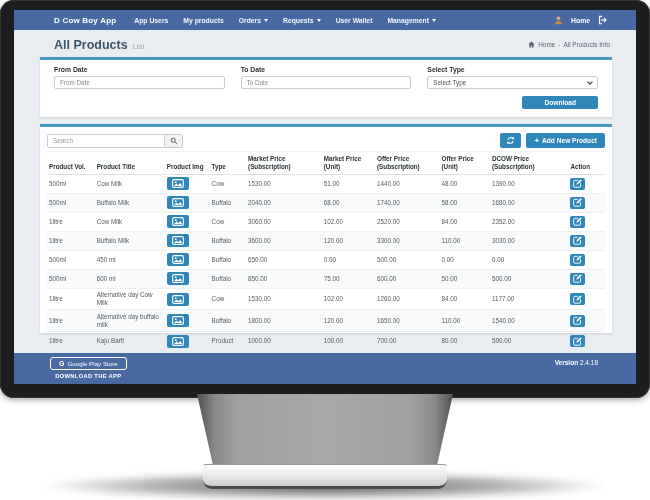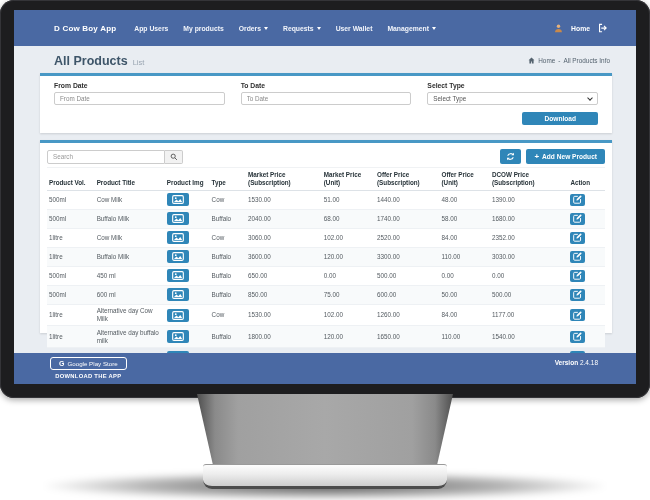--- a/index.html
+++ b/index.html
@@ -17,21 +17,21 @@
            background:linear-gradient(90deg,#4f4f4f 0%,#8a8a8a 7%,#a0a0a0 16%,#a8a8a8 50%,#a0a0a0 84%,#8a8a8a 93%,#4f4f4f 100%); }
   .base { position:absolute; left:203px; top:464px; width:244px; height:25px;
            background:linear-gradient(180deg,#fdfdfd 0%,#ececec 45%,#cdcdcd 100%);
            border-radius:3px 3px 9px 9px; border-top:1px solid #9a9a9a; border-bottom:3px solid #4c4c4c; }
 
   
   .screen { position:absolute; left:14px; top:10px; width:622px; height:374px; background:#e9edf2;
             display:flex; flex-direction:column; overflow:hidden; }
 
   
-  .navbar { flex:none; height:36px; background:#4a69a3; display:flex; align-items:center; padding-left:40px; color:#fff; }
+  .navbar { flex:none; height:20px; background:#4a69a3; display:flex; align-items:center; padding-left:40px; color:#fff; }
   .brand { font-size:8px; font-weight:bold; white-space:nowrap; margin-right:18px; letter-spacing:.2px; }
   .nav-items { display:flex; align-items:center; gap:15px; }
   .nav-item { display:flex; align-items:center; gap:3px; font-size:6.8px; font-weight:bold; color:#f2f5fb; cursor:pointer; white-space:nowrap; }
   .caret { width:0; height:0; border-left:2.5px solid transparent; border-right:2.5px solid transparent; border-top:3px solid #fff; }
   .nav-right { margin-left:auto; display:flex; align-items:center; gap:8px; margin-right:28px; }
   .nav-home { font-size:6.8px; font-weight:bold; color:#fff; }
 
   
   .page-body { flex:1; display:flex; flex-direction:column; padding:3px 24px 16px 26px; min-height:0; }
   .page-header { display:flex; align-items:center; justify-content:space-between; padding:2px 2px 4px 14px; }

